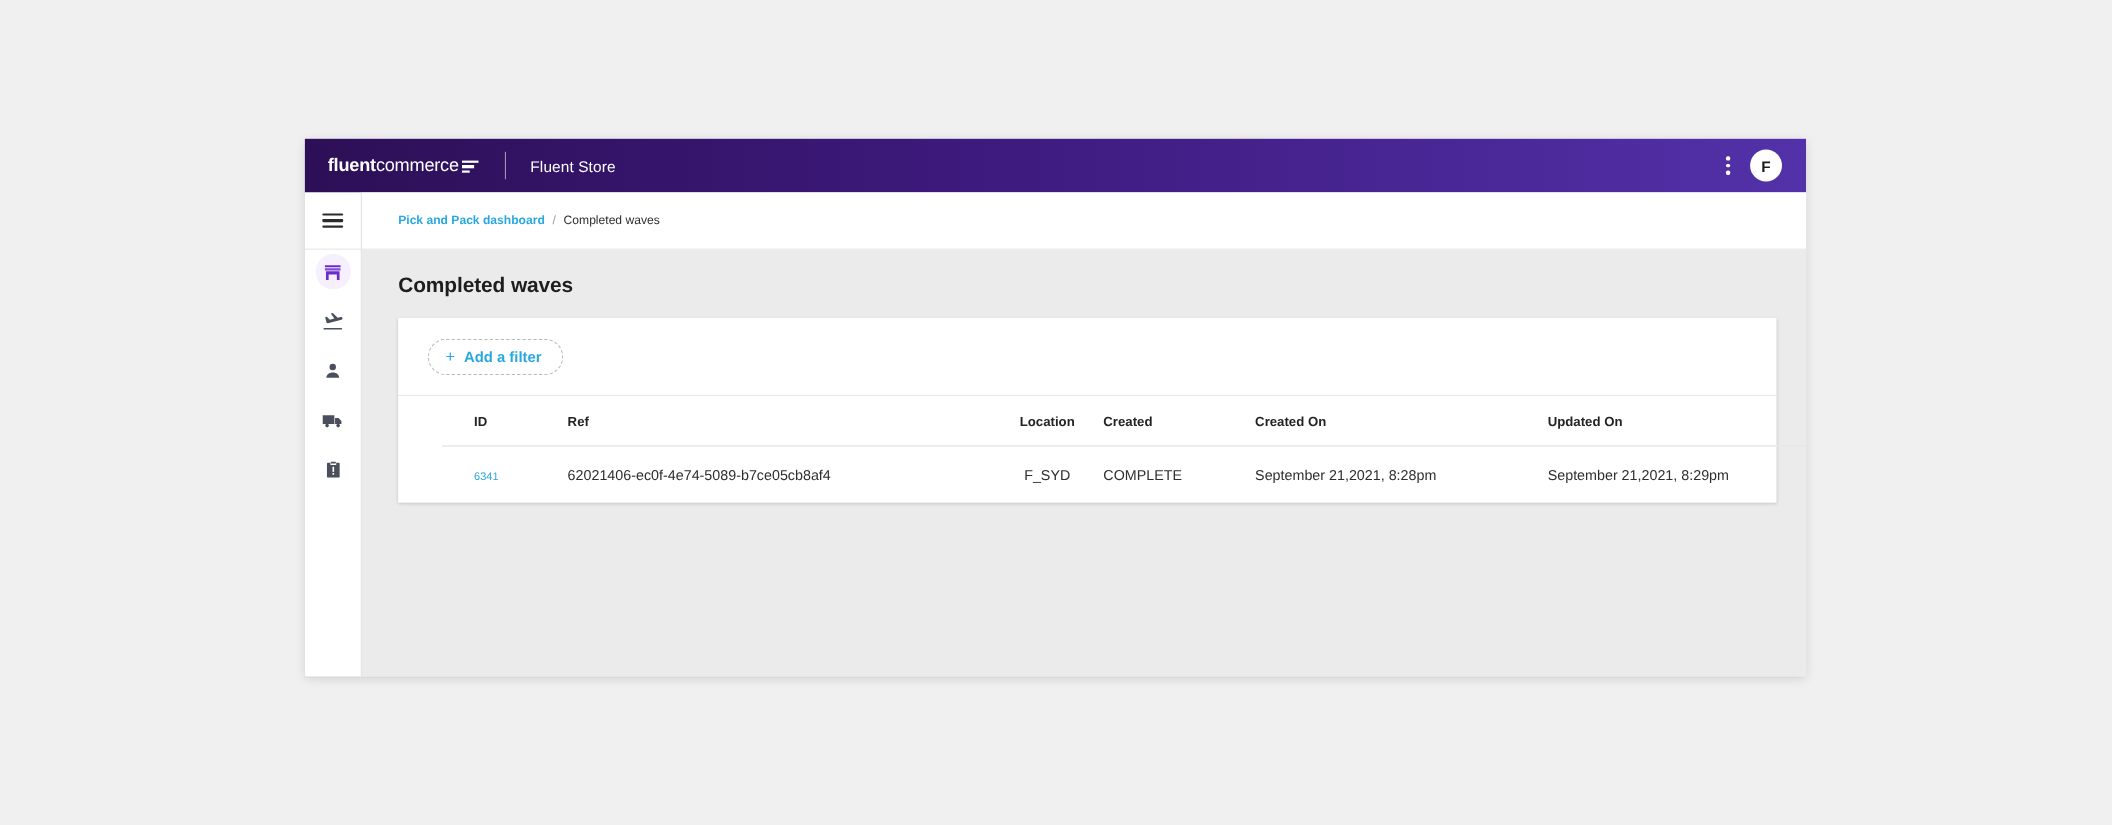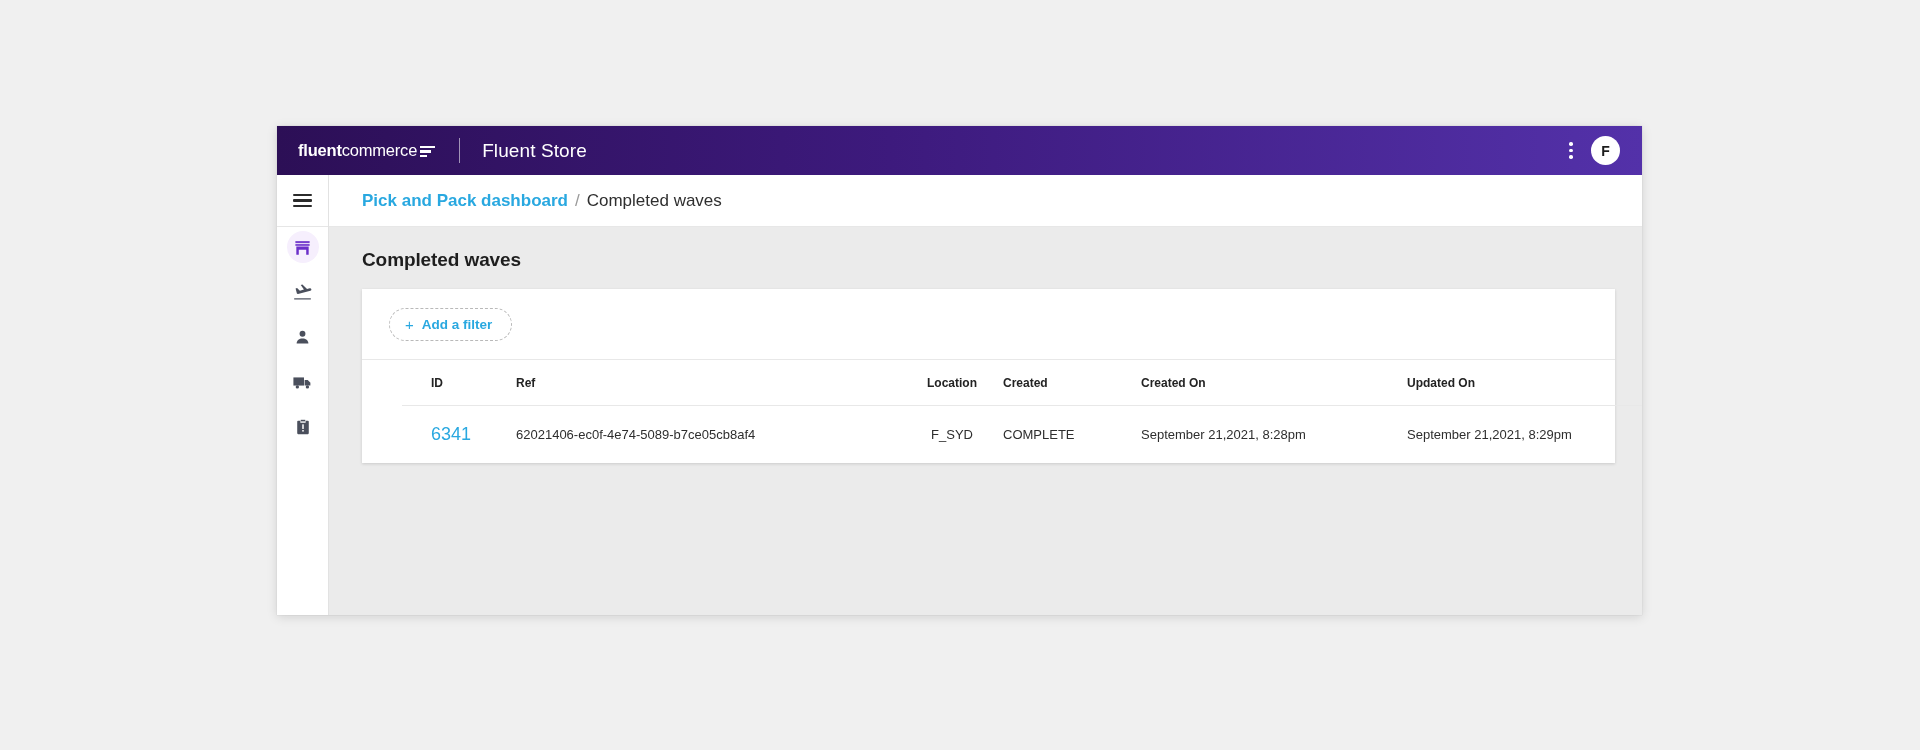--- a/index.html
+++ b/index.html
@@ -71,21 +71,21 @@
   .logo-mark i:nth-child(3) { width: 7px; }
 
   #brand-divider {
     width: 1px;
     height: 25px;
     background: rgba(255,255,255,0.55);
     margin: 0 22px 0 24px;
   }
   #app-title {
     color: #ffffff;
-    font-size: 19px;
+    font-size: 14px;
     font-weight: 400;
     letter-spacing: 0.1px;
   }
   #top-bar-spacer { flex: 1 1 auto; }
 
   #kebab-menu {
     width: 22px;
     height: 28px;
     display: flex;
     flex-direction: column;
@@ -190,21 +190,21 @@
     height: 52px;
     flex: 0 0 52px;
     background: #ffffff;
     display: flex;
     align-items: center;
     padding-left: 33px;
     box-sizing: border-box;
     border-bottom: 1px solid #e7e7e7;
   }
   #breadcrumb {
-    font-size: 17px;
+    font-size: 11px;
     display: flex;
     align-items: flex-end;
     gap: 7px;
     white-space: nowrap;
   }
   #breadcrumb .crumb-link {
     color: #29a8e0;
     font-weight: 700;
     text-decoration: none;
     cursor: pointer;
@@ -279,21 +279,21 @@
   tbody td {
     font-size: 13px;
     color: #2e2e2e;
     padding: 18px 0 18px 0;
     vertical-align: middle;
   }
   td.cell-id a {
     color: #29a8e0;
     text-decoration: none;
     cursor: pointer;
-    font-size: 18px;
+    font-size: 10px;
   }
   .col-id       { width: 85px;  padding-left: 29px !important; }
   .col-ref      { width: 385px; }
   .col-location { width: 102px; text-align: center; }
   .col-status   { width: 138px; }
   .col-created  { width: 266px; }
   .col-updated  { width: auto; }
 </style>
 </head>
 <body>

